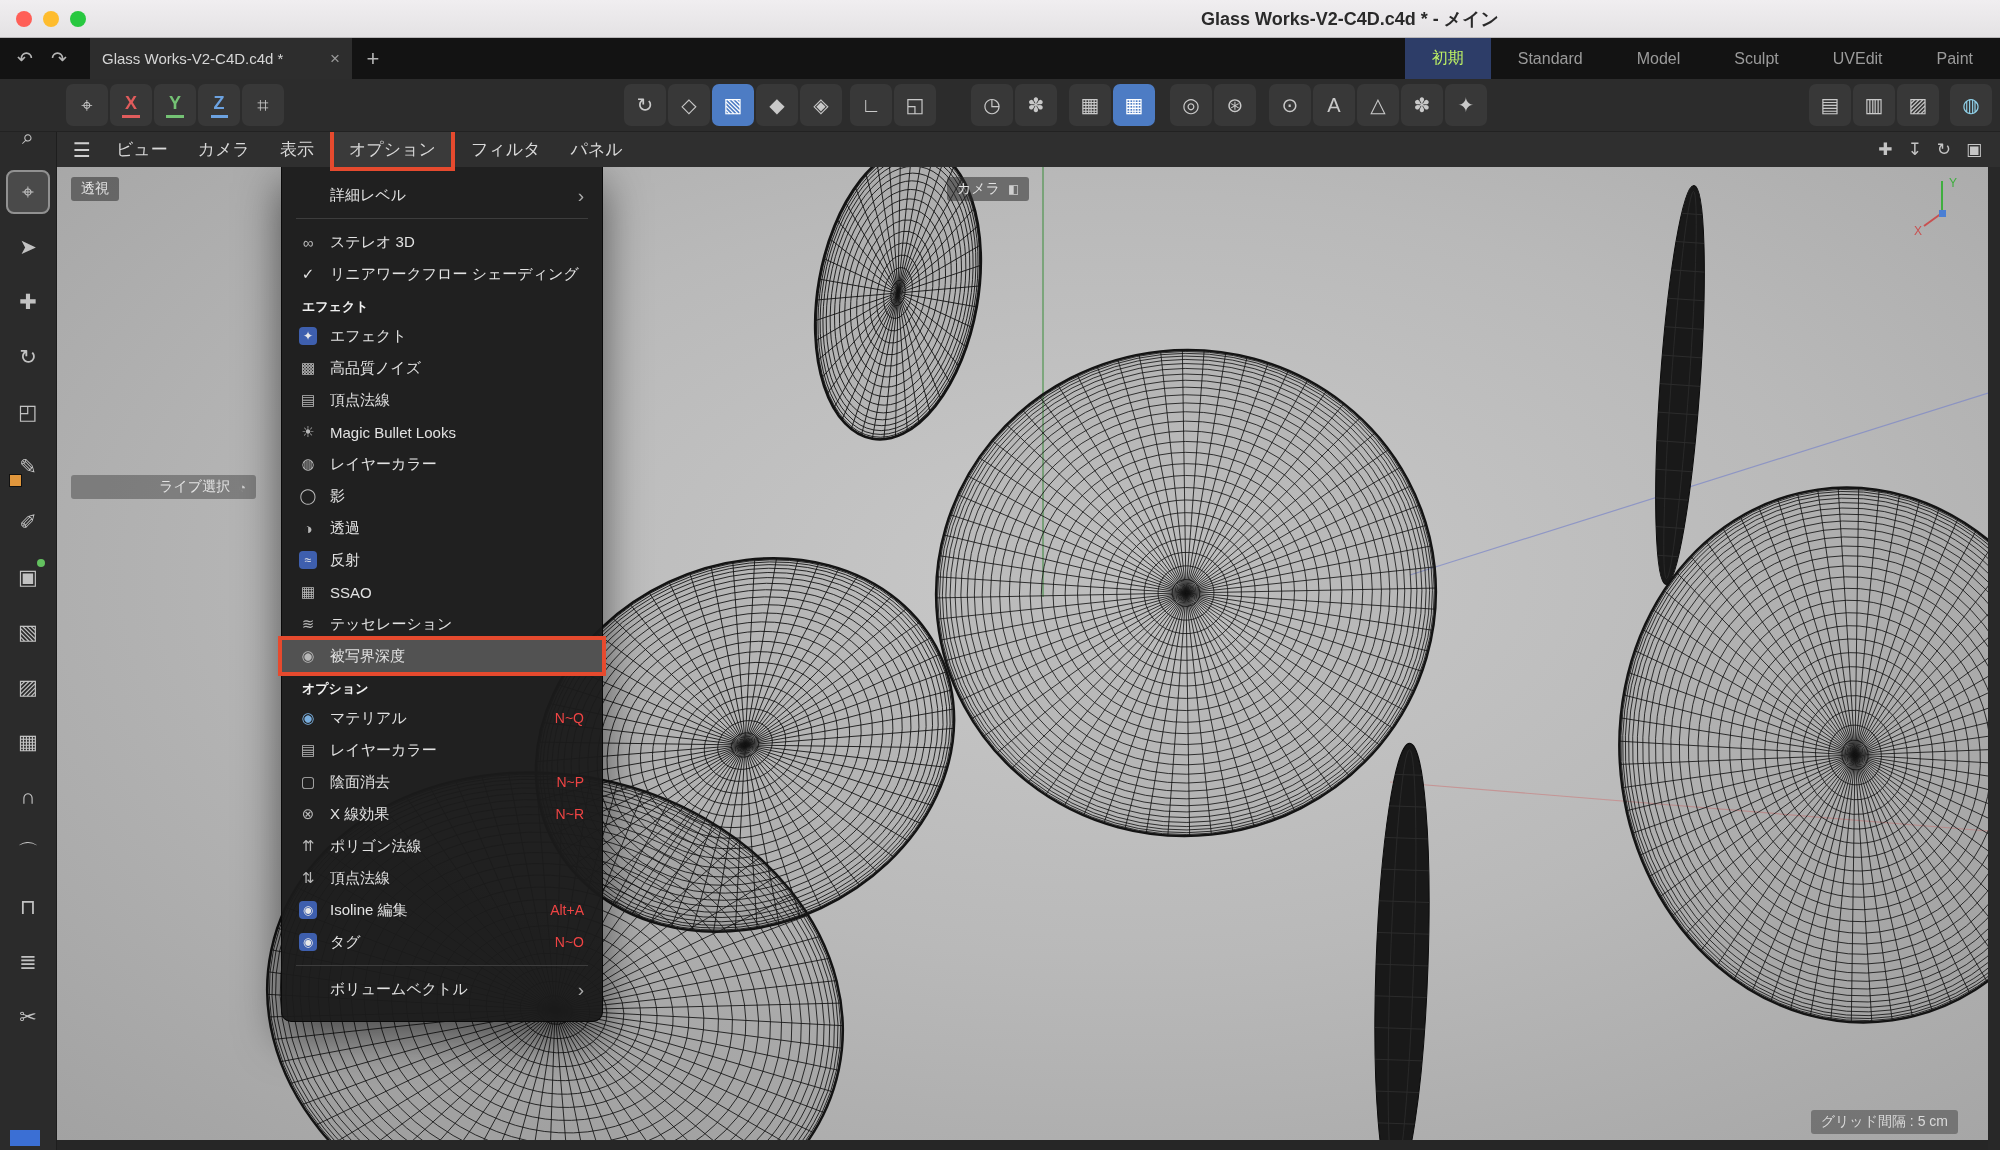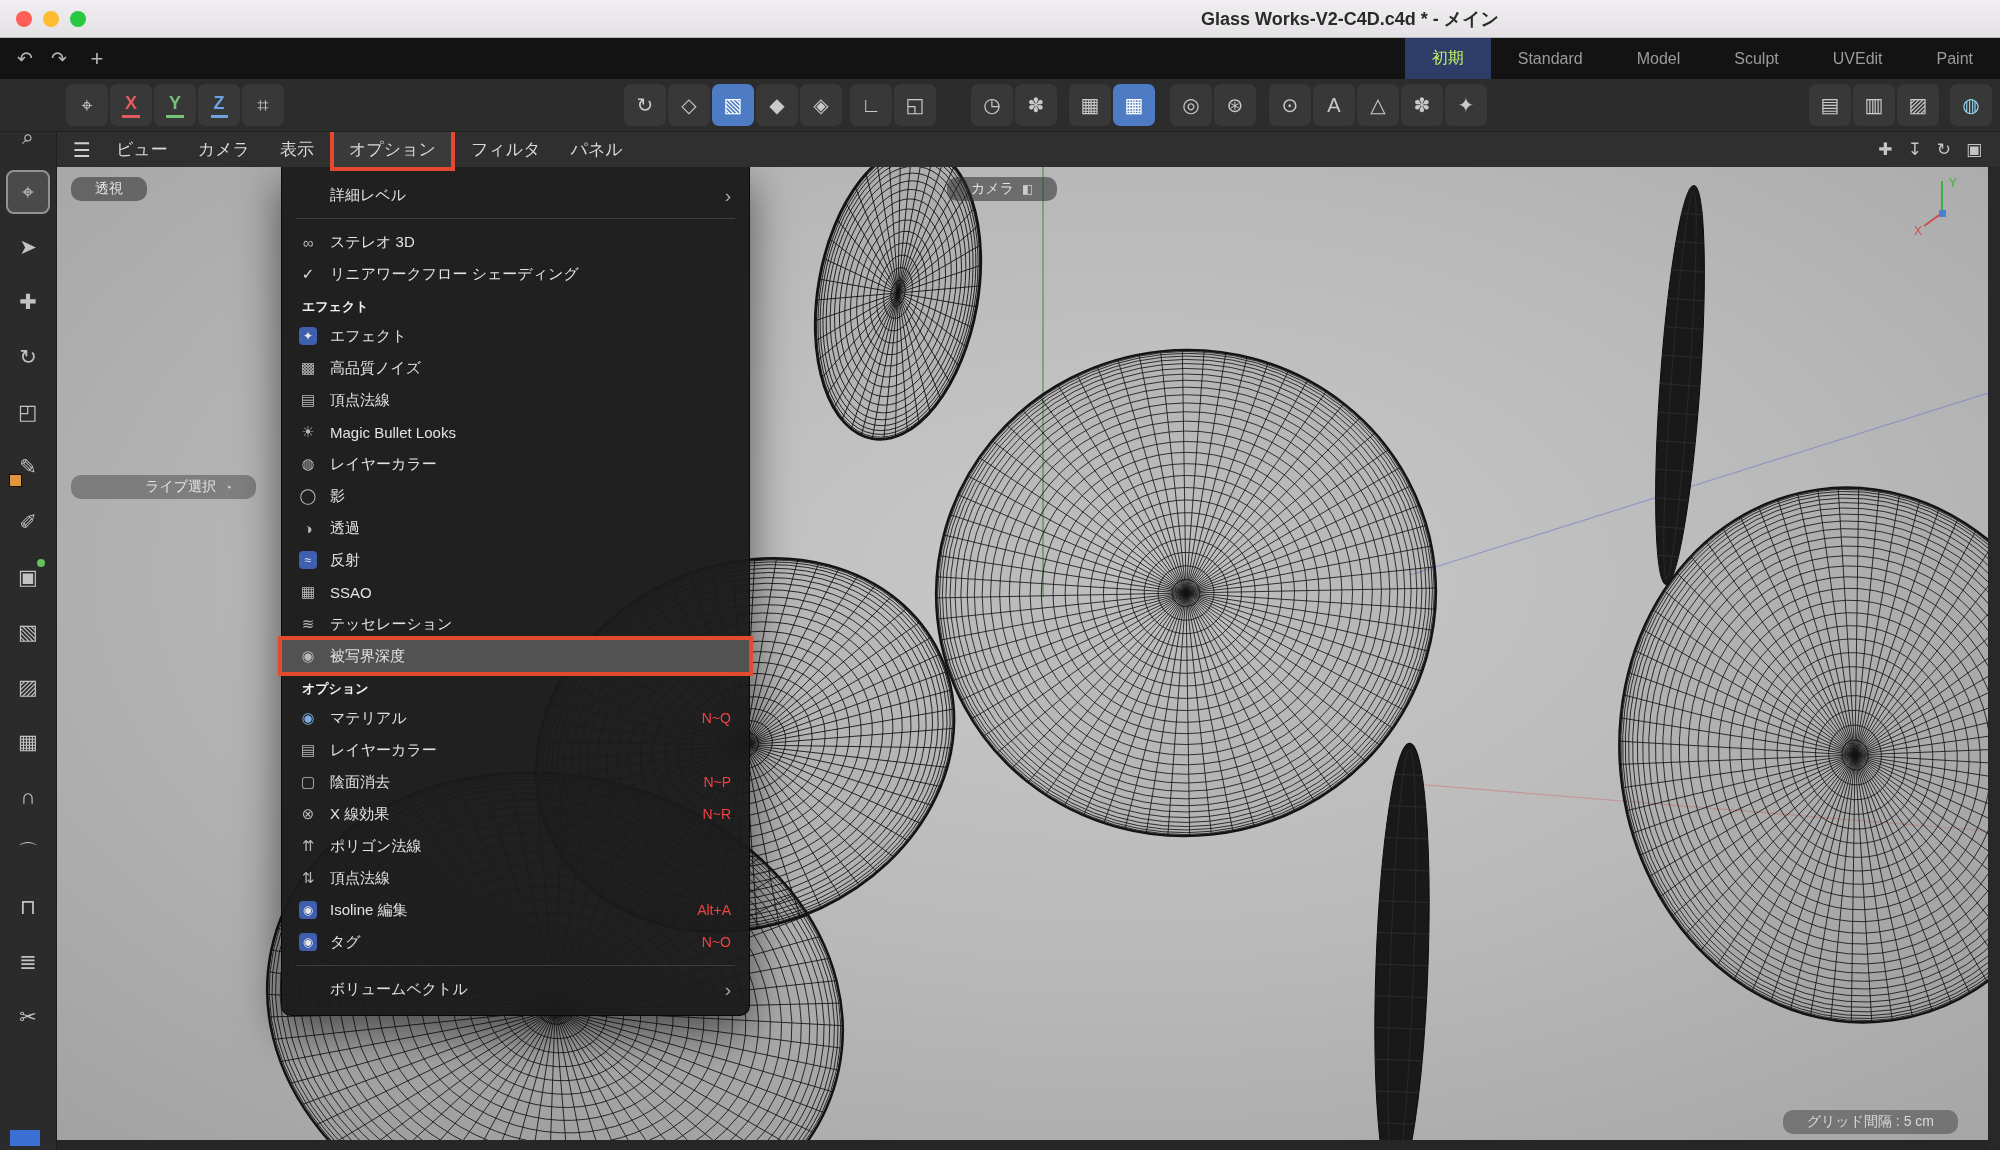--- a/index.html
+++ b/index.html
@@ -56,36 +56,36 @@
   .vmenu-items{display:flex;align-items:center;margin-left:10px;height:100%}
   .vmenu-item{padding:0 15px;height:35px;display:flex;align-items:center}
   .vmenu-item.annotated{background:#3a3a3a;box-shadow:0 0 0 4px #e64a2e;position:relative;z-index:30;margin:0 5px}
   .vmenu-right{margin-left:auto;display:flex;gap:15px;margin-right:18px;font-size:17px;color:#c5c5c5}
 
   
   .viewport{position:absolute;left:57px;top:167px;width:1931px;height:973px;overflow:hidden;
             background:radial-gradient(ellipse at 55% 42%, #c9c9c9 0%, #b9b9b9 48%, #a2a2a2 100%)}
   .viewport svg.scene{position:absolute;left:0;top:0}
   .badge{position:absolute;background:rgba(45,45,45,0.55);color:#e2e2e2;font-size:14px;
-         padding:3px 24px;border-radius:10px;display:flex;align-items:center;gap:8px;white-space:nowrap}
+         padding:3px 10px;border-radius:3px;display:flex;align-items:center;gap:8px;white-space:nowrap}
   .view-badge{left:14px;top:10px}
   .cam-badge{left:890px;top:10px}
   .cam-badge .cicon{font-size:12px;color:#cfcfcf}
   .tool-badge{left:14px;top:308px;width:185px;justify-content:flex-end;background:rgba(62,62,62,0.45)}
   .tool-badge .ticon{font-size:13px;color:#cfcfcf}
   .grid-badge{right:30px;bottom:6px;background:rgba(82,82,82,0.6);color:#dadada}
   .gizmo{position:absolute;right:16px;top:4px}
 
   .rightstrip{position:absolute;right:0;top:132px;width:12px;bottom:0;background:#282828;z-index:35}
   .bottomstrip{position:absolute;left:57px;right:12px;top:1140px;height:10px;background:#262626;z-index:35}
 
   
-  .dropdown{position:absolute;left:281px;top:167px;width:469px;background:rgba(27,27,27,0.97);
+  .dropdown{position:absolute;left:281px;top:167px;width:322px;background:rgba(27,27,27,0.97);
             border:1px solid #0a0a0a;border-top:none;border-radius:0 0 10px 10px;
-            box-shadow:0 16px 44px rgba(0,0,0,0.55);padding:12px 0 10px;z-index:25}
+            box-shadow:0 16px 44px rgba(0,0,0,0.55);padding:12px 0 16px;z-index:25}
   .mitem{height:32px;display:flex;align-items:center;padding:0 18px 0 14px;color:#e2e2e2;font-size:15px}
   .mitem.highlighted{background:#525252}
   .mitem.annotated{box-shadow:0 0 0 4px #e64a2e;position:relative;z-index:5}
   .micon{flex:0 0 24px;display:flex;justify-content:center;align-items:center;font-size:15px;color:#b8b8b8}
   .micon .iconbox{width:18px;height:18px;border-radius:4px;display:flex;align-items:center;justify-content:center;font-size:12px;color:#e8e8e8}
   .mlabel{margin-left:10px;white-space:nowrap}
   .mshort{margin-left:auto;color:#ef4444;font-size:14px}
   .marrow{margin-left:auto;color:#aaa;font-size:19px;line-height:1}
   .mhead{padding:8px 0 4px 20px;font-size:13px;font-weight:bold;color:#f0f0f0}
   .msep{height:1px;background:#3d3d3d;margin:7px 14px}
@@ -100,20 +100,24 @@
       <span class="tl-red"></span>
       <span class="tl-yellow"></span>
       <span class="tl-green"></span>
     </div>
     <div class="title">Glass Works-V2-C4D.c4d * - メイン</div>
   </div>
 
   <div class="tabbar">
     <span class="histbtn first">↶</span>
     <span class="histbtn">↷</span>
+    <div class="doctab">
+      <span class="dlabel">Glass Works-V2-C4D.c4d *</span>
+      <span class="closex">×</span>
+    </div>
     <span class="plusbtn">+</span>
     <div class="layout-tabs">
         <div class="layout-tab active">初期</div>
         <div class="layout-tab">Standard</div>
         <div class="layout-tab">Model</div>
         <div class="layout-tab">Sculpt</div>
         <div class="layout-tab">UVEdit</div>
         <div class="layout-tab">Paint</div>
       </div>
   </div>

